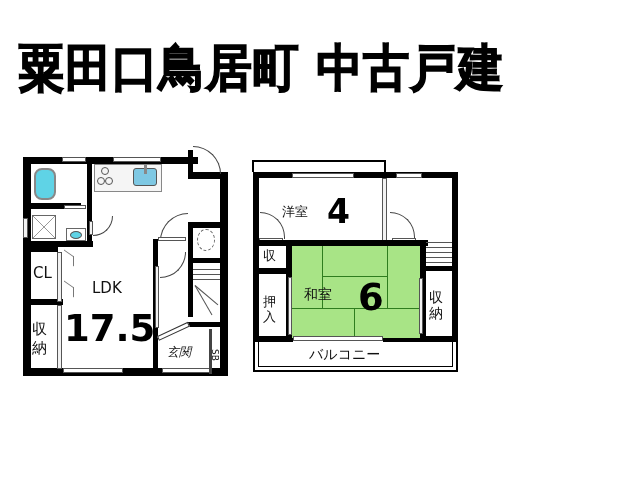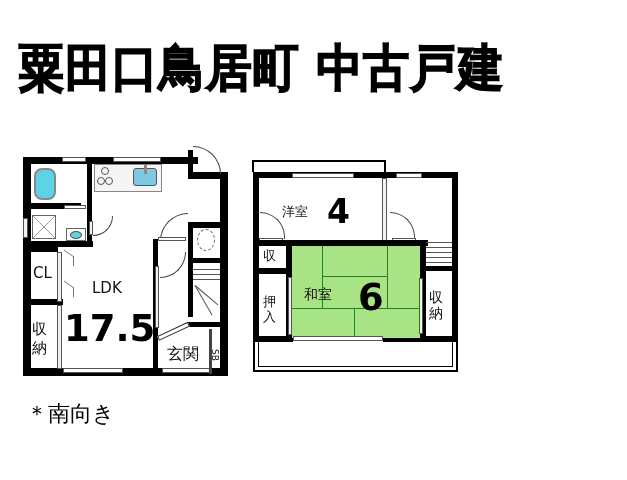--- a/index.html
+++ b/index.html
@@ -95,21 +95,21 @@
     <div class="abs" style="left:0;top:4px;width:27px;height:1px;background:#555;"></div>
     <div class="abs" style="left:0;top:9px;width:27px;height:1px;background:#555;"></div>
     <div class="abs" style="left:0;top:14px;width:27px;height:1px;background:#555;"></div>
     <div class="abs" style="left:2px;top:20px;width:30px;height:1px;background:#555;transform:rotate(40deg);transform-origin:left;"></div>
     <div class="abs" style="left:2px;top:20px;width:34px;height:1px;background:#555;transform:rotate(60deg);transform-origin:left;"></div>
   </div>
   <div class="wall" style="left:188px;top:322px;width:40px;height:5px;"></div>
 
   <div class="abs" style="left:158px;top:336px;width:34px;height:5px;border:1px solid #333;background:#fff;transform:rotate(-25deg);transform-origin:left;"></div>
   <div class="wall" style="left:209px;top:329px;width:3px;height:45px;background:#444;"></div>
-  <div class="lbl" style="left:167px;top:344px;font-size:16px;">玄関</div>
+  <div class="lbl" style="left:167px;top:344px;font-size:12px;font-style:italic;">玄関</div>
   <div class="lbl" style="left:211px;top:349px;font-size:9px;transform:rotate(90deg);transform-origin:left top;margin-left:9px;">SB</div>
 </div>
 
 <div class="abs" style="left:0;top:0;width:627px;height:480px;pointer-events:none;">
 
   <div class="abs" style="left:252px;top:160px;width:134px;height:12px;border:2px solid #000;border-bottom:none;"></div>
 
   <div class="wall" style="left:253px;top:172px;width:6px;height:170px;"></div>
   <div class="wall" style="left:253px;top:172px;width:205px;height:6px;"></div>
   <div class="wall" style="left:452px;top:172px;width:6px;height:170px;"></div>
@@ -156,17 +156,17 @@
   <div class="wall" style="left:420px;top:266px;width:38px;height:5px;"></div>
   <div class="win v" style="left:419px;top:278px;width:4px;height:56px;"></div>
   <div class="lbl" style="left:429px;top:289px;font-size:14px;">収</div>
   <div class="lbl" style="left:429px;top:305px;font-size:14px;">納</div>
 
   <div class="win" style="left:293px;top:336px;width:90px;height:5px;"></div>
 
   <div class="abs" style="left:253px;top:342px;width:205px;height:30px;border:2px solid #000;border-top:none;">
     <div class="abs" style="left:3px;top:0;width:195px;height:25px;border:1px solid #000;border-top:none;"></div>
   </div>
+  <div class="lbl" style="left:309px;top:346px;font-size:14px;">バルコニー</div>
 </div>
 
 <div class="abs notes">
-  <div>＊南向き</div>
 </div>
 
 </body></html>

